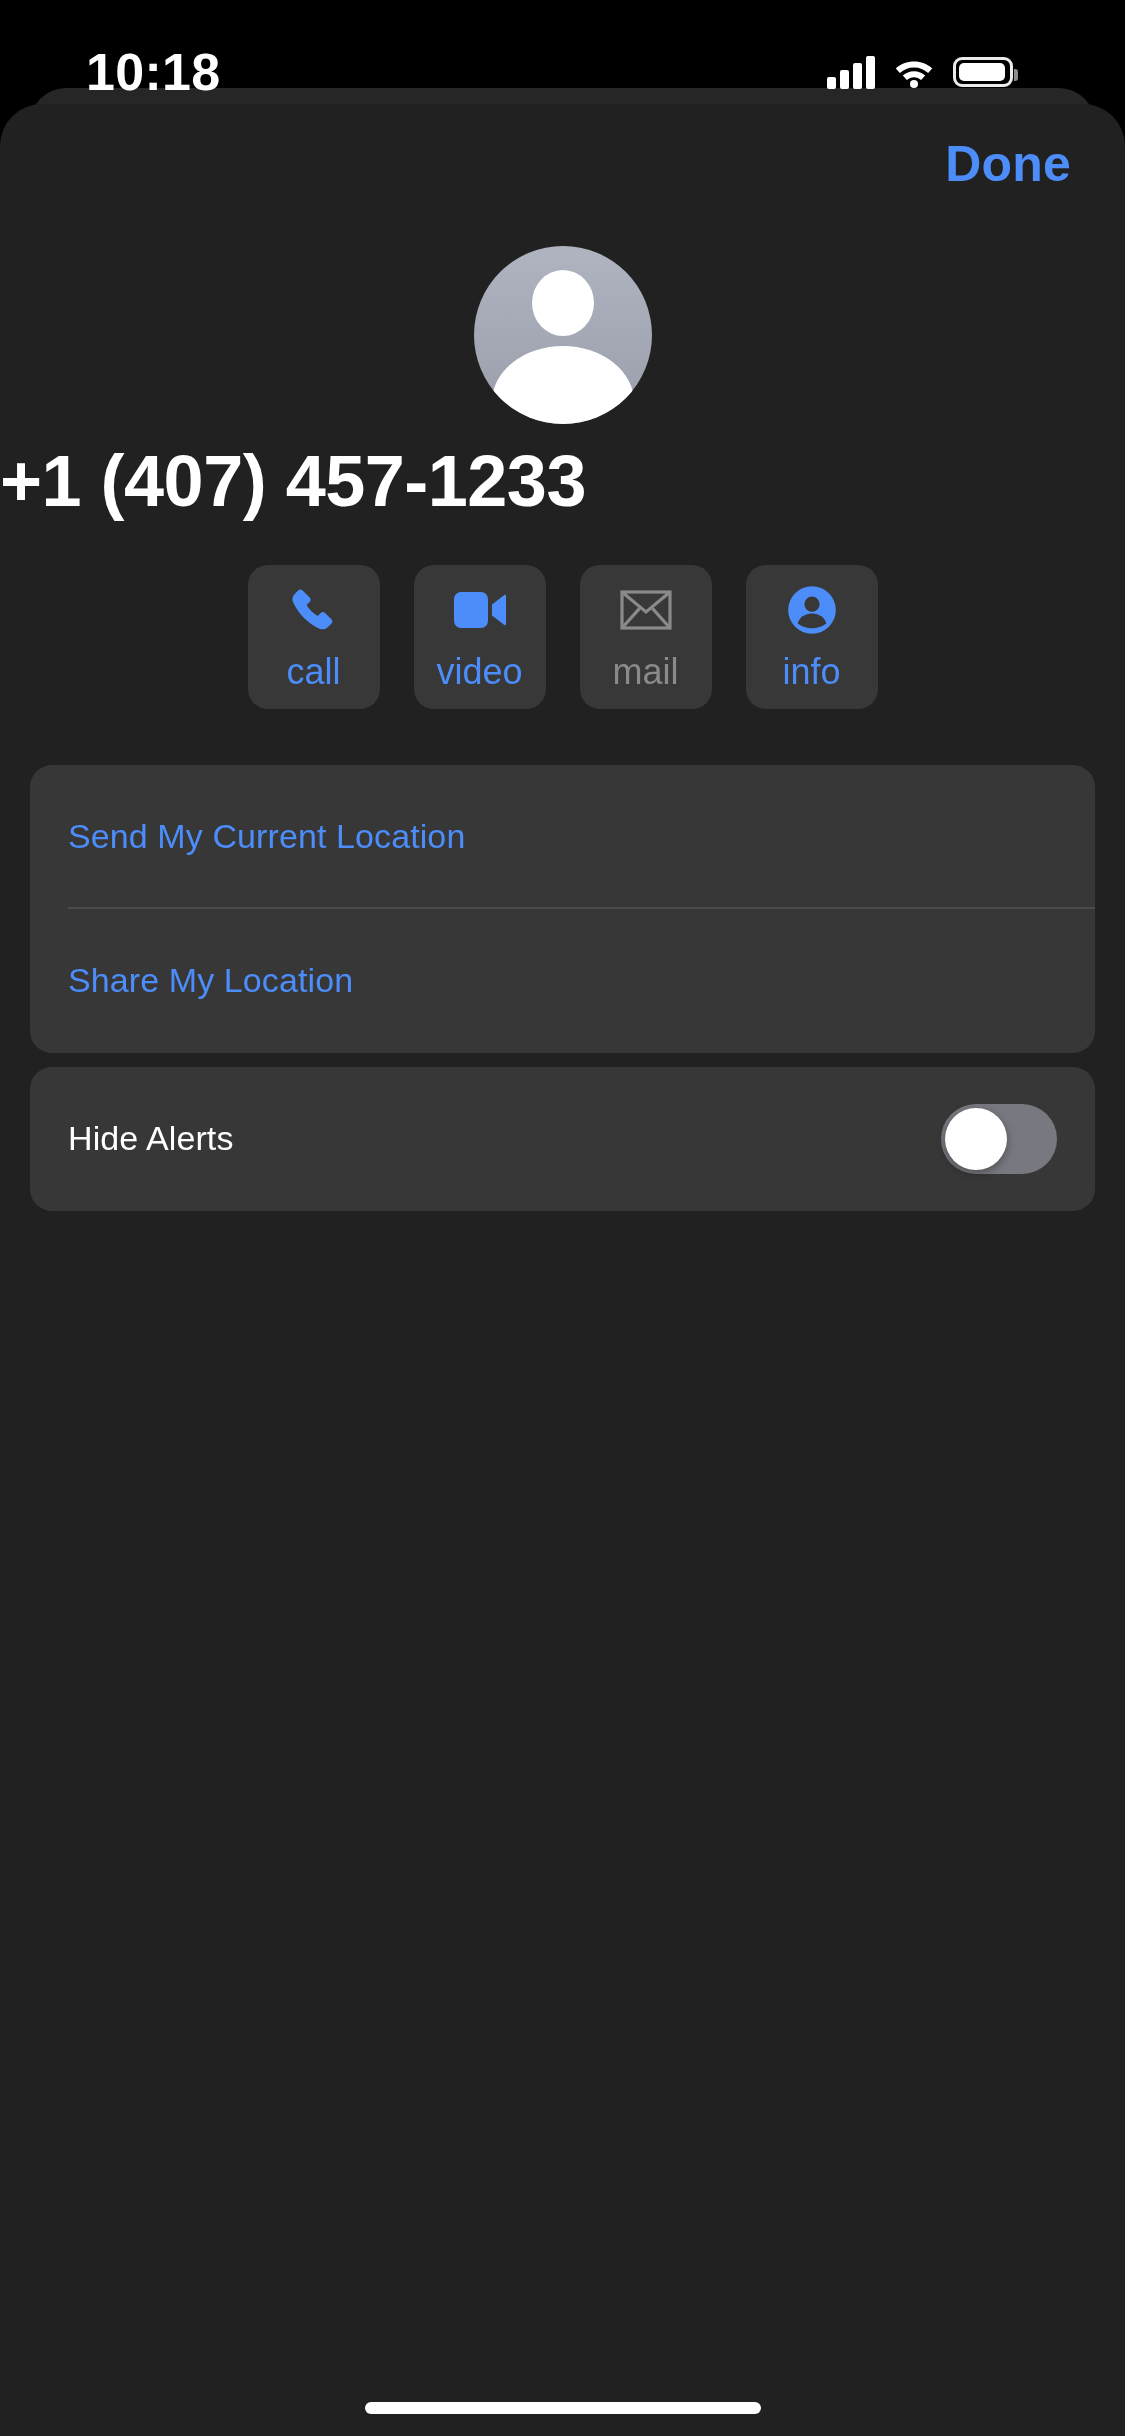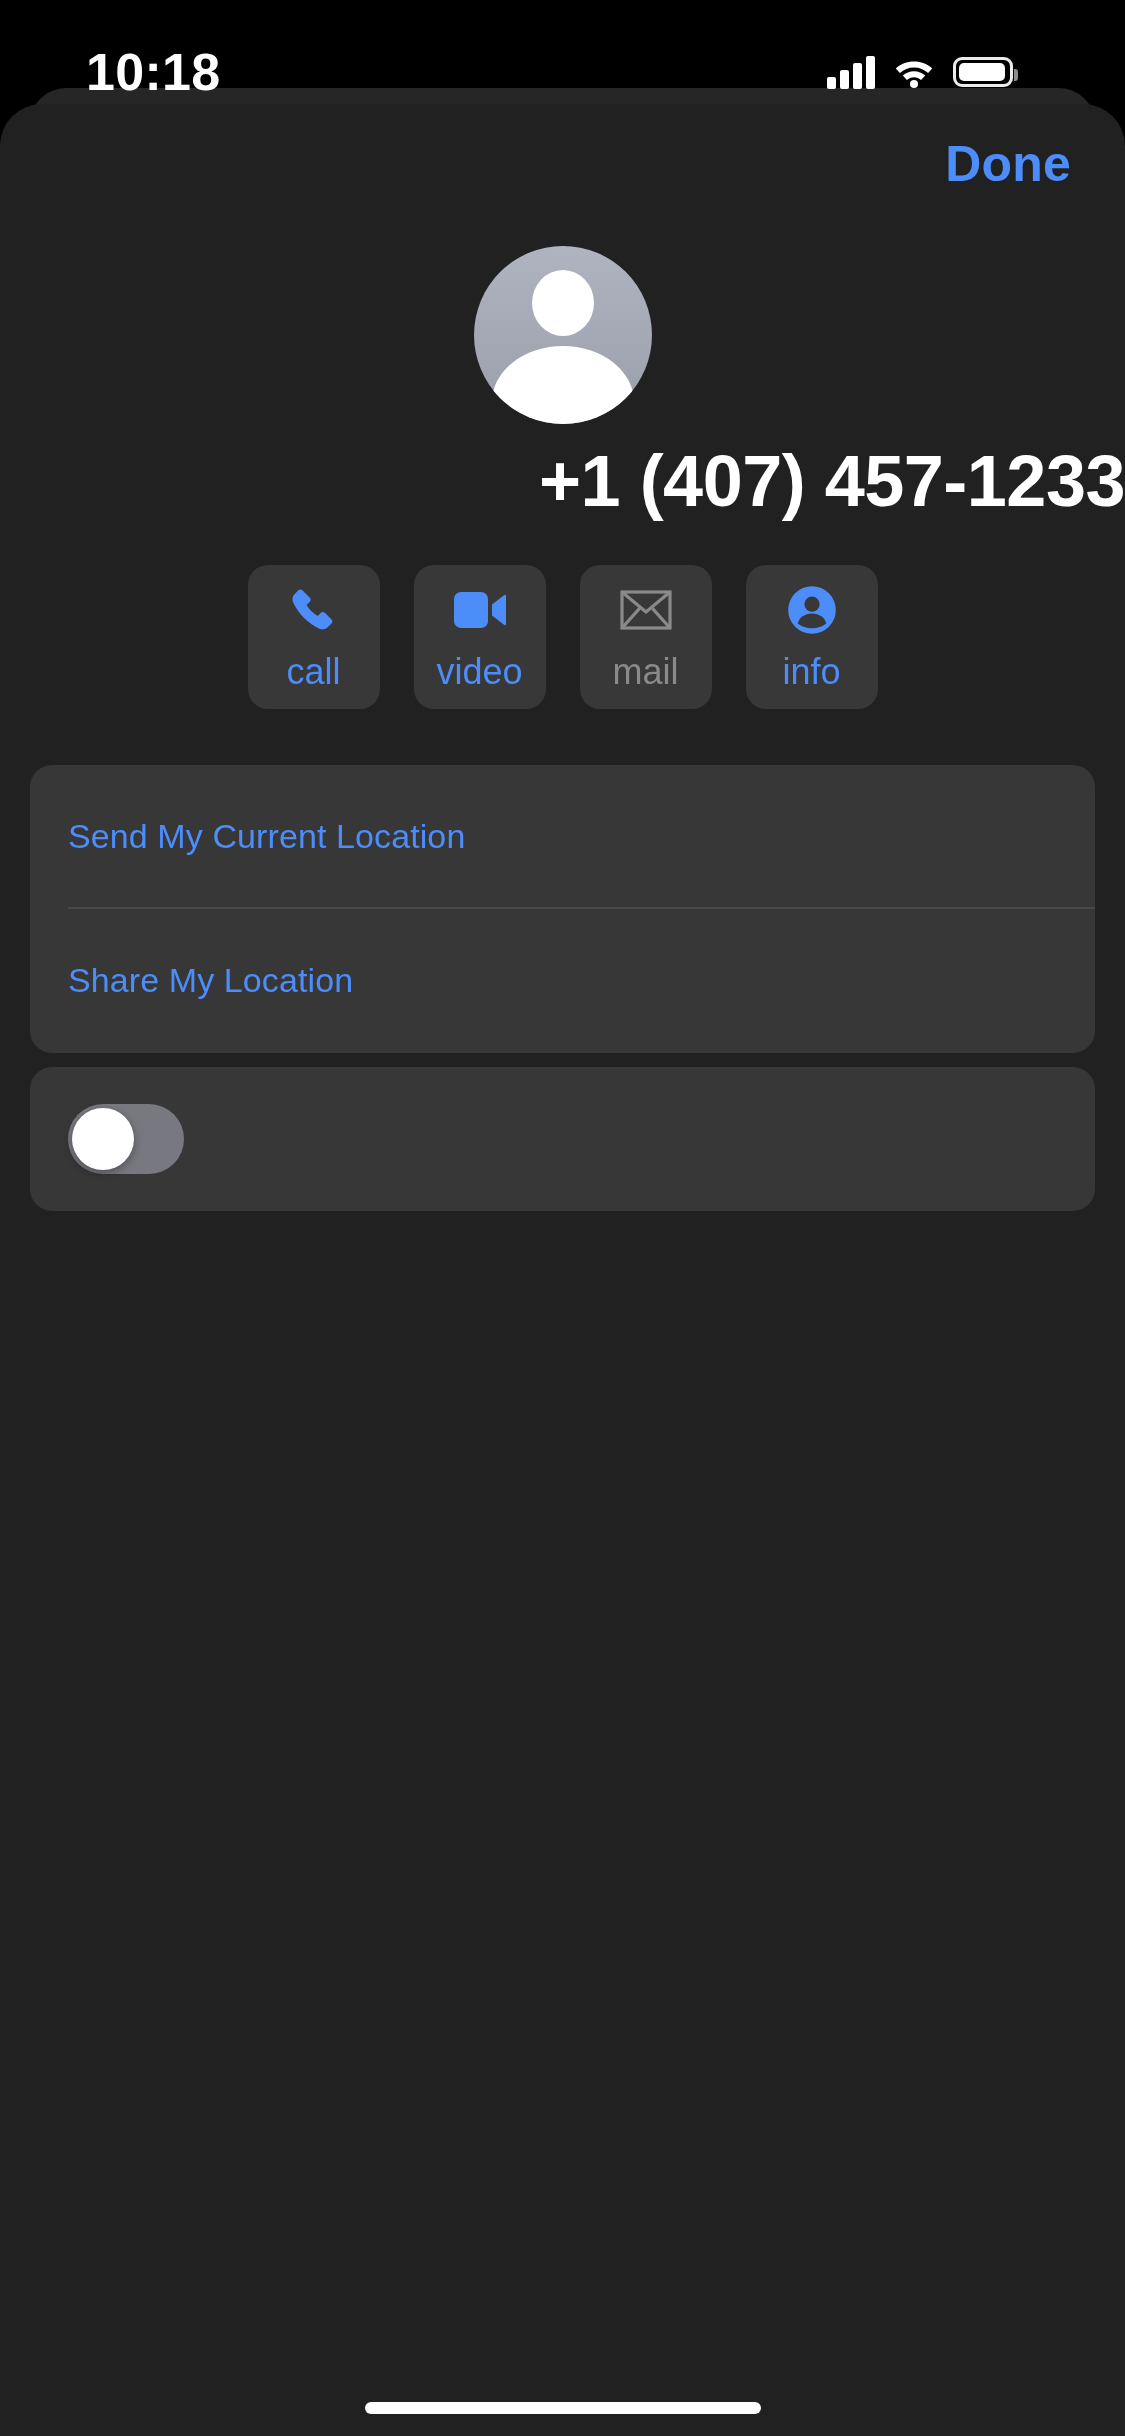--- a/index.html
+++ b/index.html
@@ -122,21 +122,21 @@
     left:50%; bottom:-34px;
     transform:translateX(-50%);
     width:142px; height:112px;
     background:#fff;
     border-radius:50%;
   }
 
   
   .contact-number {
     margin-top:16px;
-    text-align:right;
+    text-align:left;
     color:#fff;
     font-size:72px;
     font-weight:700;
     letter-spacing:-0.5px;
     line-height:1.15;
   }
 
   
   .actions {
     display:flex;
@@ -320,20 +320,21 @@
         <span class="row-label">Send My Current Location</span>
         <div class="row-sep"></div>
       </div>
       <div class="group-row">
         <span class="row-label">Share My Location</span>
       </div>
     </div>
 
     <div class="group alerts">
       <div class="group-row">
+        <span class="row-label">Hide Alerts</span>
         <div class="toggle" id="hide-alerts-toggle">
           <div class="knob"></div>
         </div>
       </div>
     </div>
 
   </div>
 
   <div class="home-indicator"></div>
 

